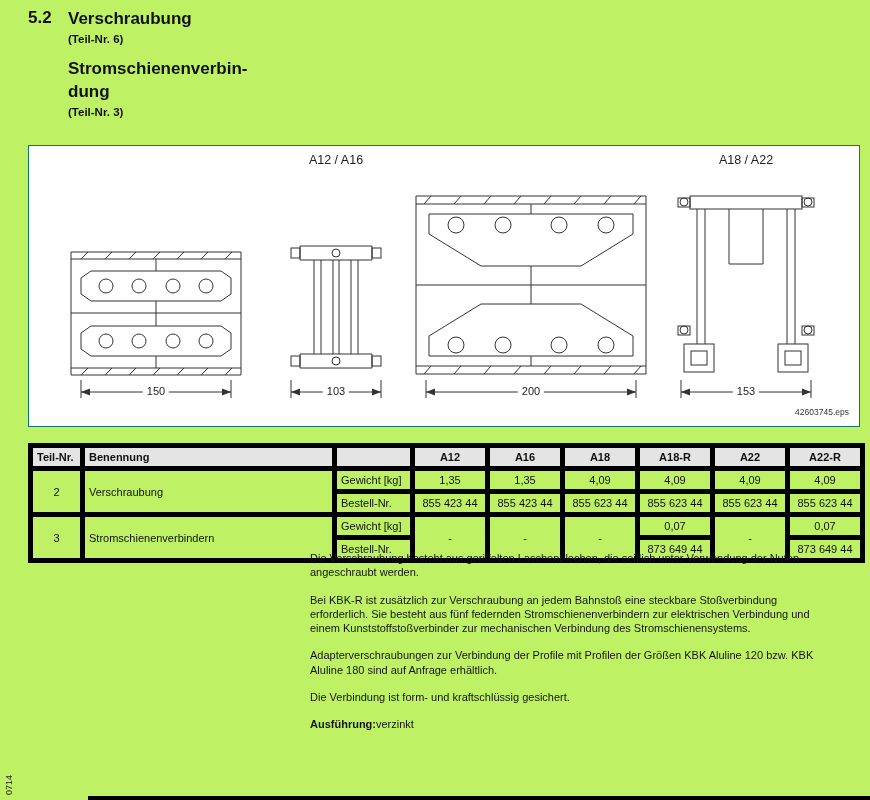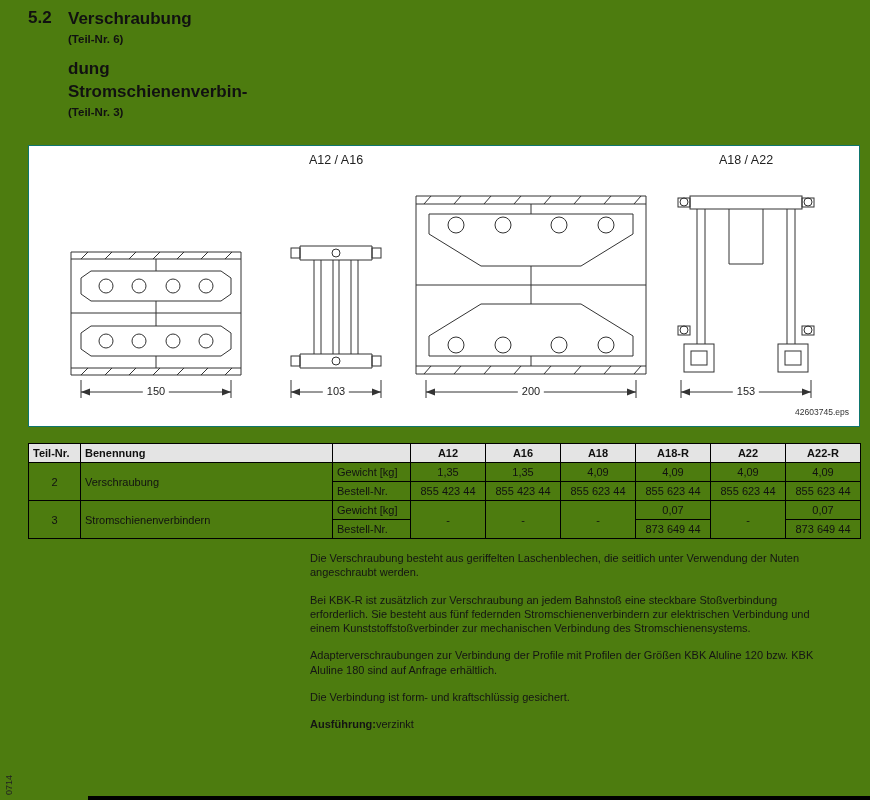--- a/index.html
+++ b/index.html
@@ -1,36 +1,36 @@
 <!DOCTYPE html>
 <html><head>
 <meta charset="utf-8">
 <style>
   html,body{margin:0;padding:0;background:#fff;}
-  .page{position:relative;width:870px;height:800px;background:#4d7c0f;overflow:hidden;
+  .page{position:relative;width:870px;height:800px;background:#bef264;overflow:hidden;
         font-family:"Liberation Sans",sans-serif;color:#111;}
 
   
   .header{position:absolute;left:28px;top:8px;}
   .title-row{display:flex;}
   .secnum{width:40px;font-size:17px;font-weight:bold;}
   .title{font-size:17px;font-weight:bold;line-height:1.35;}
   .indent{margin-left:40px;}
   .subnote{margin-left:40px;font-size:11.5px;font-weight:bold;margin-top:2px;margin-bottom:13px;}
 
   
   .figure{position:absolute;left:28px;top:145px;width:830px;height:280px;border:1px solid #0f766e;background:#fff;}
   .fig-svg{position:absolute;left:0;top:0;}
   .fig-label{position:absolute;top:7px;transform:translateX(-50%);font-size:12.5px;color:#222;white-space:nowrap;}
   .dim{position:absolute;top:239px;transform:translateX(-50%);font-size:11px;background:#fff;padding:0 4px;color:#222;}
   .eps{position:absolute;right:10px;top:261px;font-size:8.5px;color:#333;}
 
   
   .parts{position:absolute;left:28px;top:443px;width:832px;border-collapse:collapse;table-layout:fixed;font-size:11px;}
-  .parts th,.parts td{border:1px solid #000000;padding:1px 4px;height:16px;text-align:center;overflow:hidden;white-space:nowrap;}
+  .parts th,.parts td{border:5px solid #000000;padding:1px 4px;height:16px;text-align:center;overflow:hidden;white-space:nowrap;}
   .parts .head th{background:#e4e4e4;font-weight:bold;}
   .parts .tl{text-align:left;}
 
   
   .bodytext{position:absolute;left:310px;top:551px;width:522px;font-size:11px;line-height:1.3;color:#141414;}
   .bodytext p{margin:0 0 13px 0;}
   .bodytext p strong{}
 
   
   .sidecode{position:absolute;left:4px;top:795px;transform-origin:0 0;transform:rotate(-90deg);
@@ -41,22 +41,22 @@
 <body>
 
 <div class="page">
 
   <div class="header">
     <div class="title-row">
       <span class="secnum">5.2</span>
       <span class="title">Verschraubung</span>
     </div>
     <div class="subnote">(Teil-Nr. 6)</div>
+    <div class="title indent">Stromschienenverbin-</div>
     <div class="title indent">dung</div>
-    <div class="title indent">Stromschienenverbin-</div>
     <div class="subnote">(Teil-Nr. 3)</div>
   </div>
 
   <div class="figure">
     <svg class="fig-svg" width="830" height="280" viewBox="0 0 830 280">
       <defs>
         <marker id="arr" viewBox="0 0 10 10" refX="10" refY="5" markerWidth="9" markerHeight="9" orient="auto-start-reverse">
           <path d="M0,1 L10,5 L0,9 z" fill="#333"></path>
         </marker>
       </defs>

